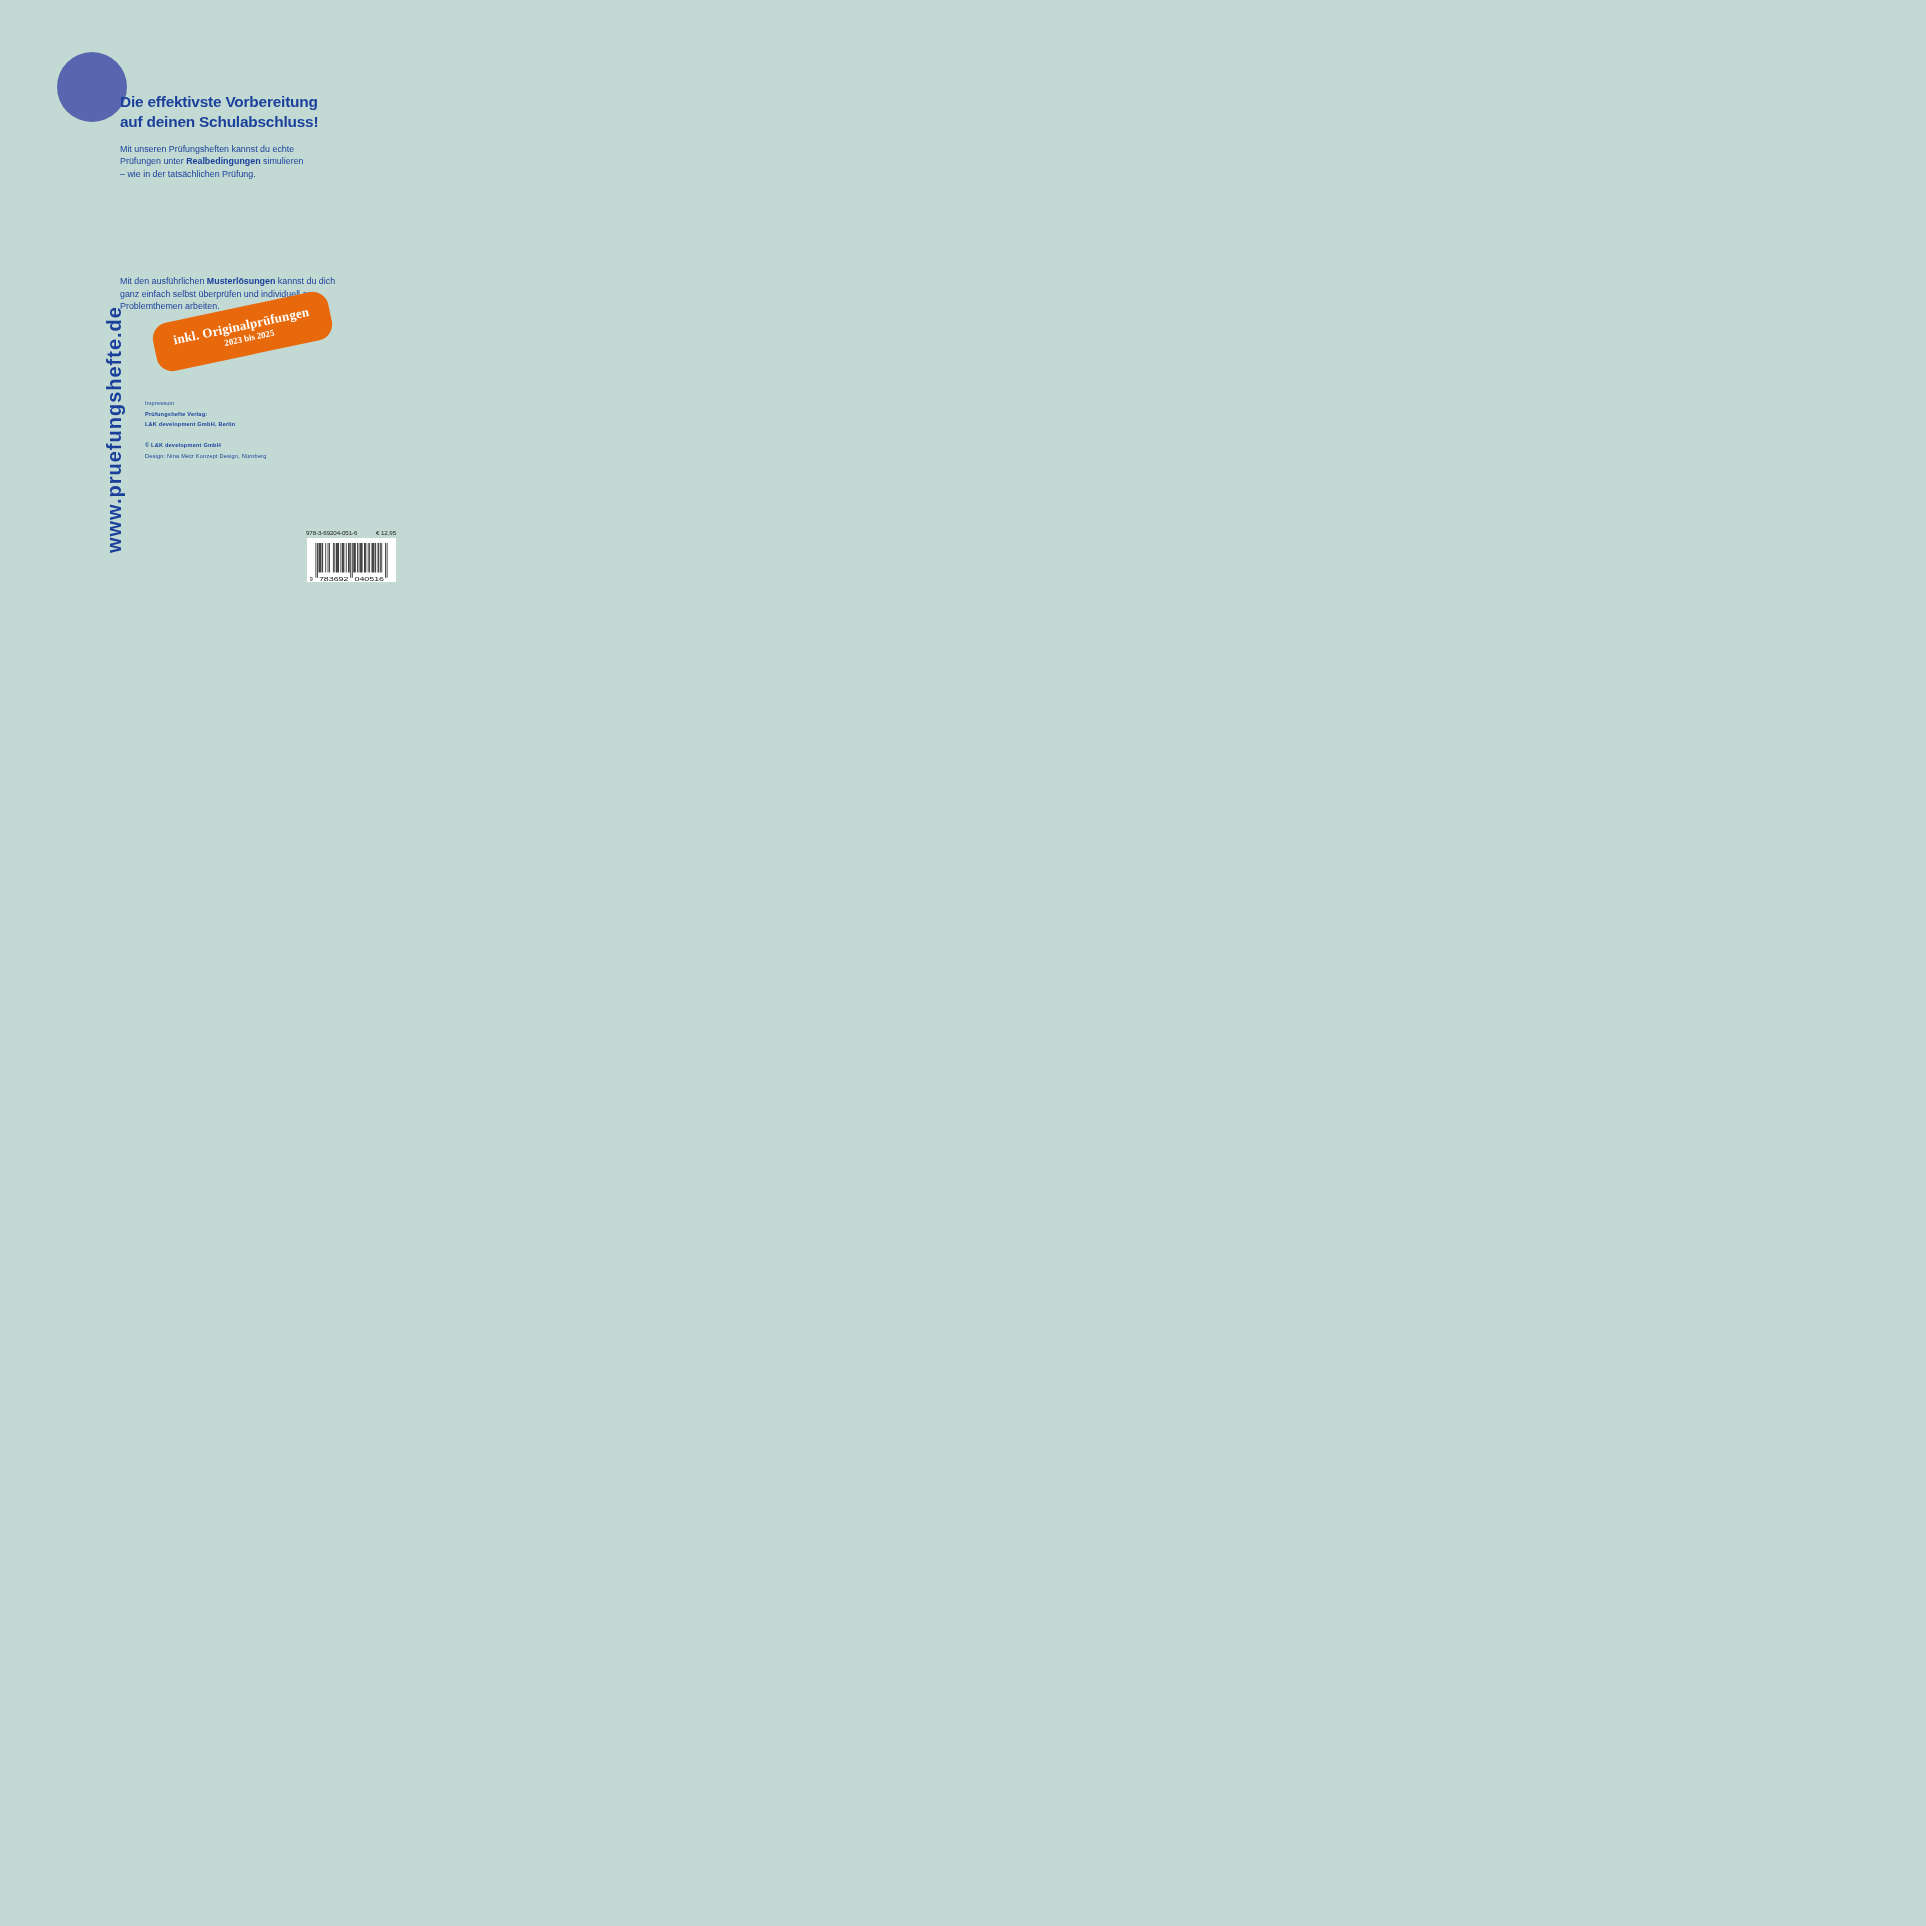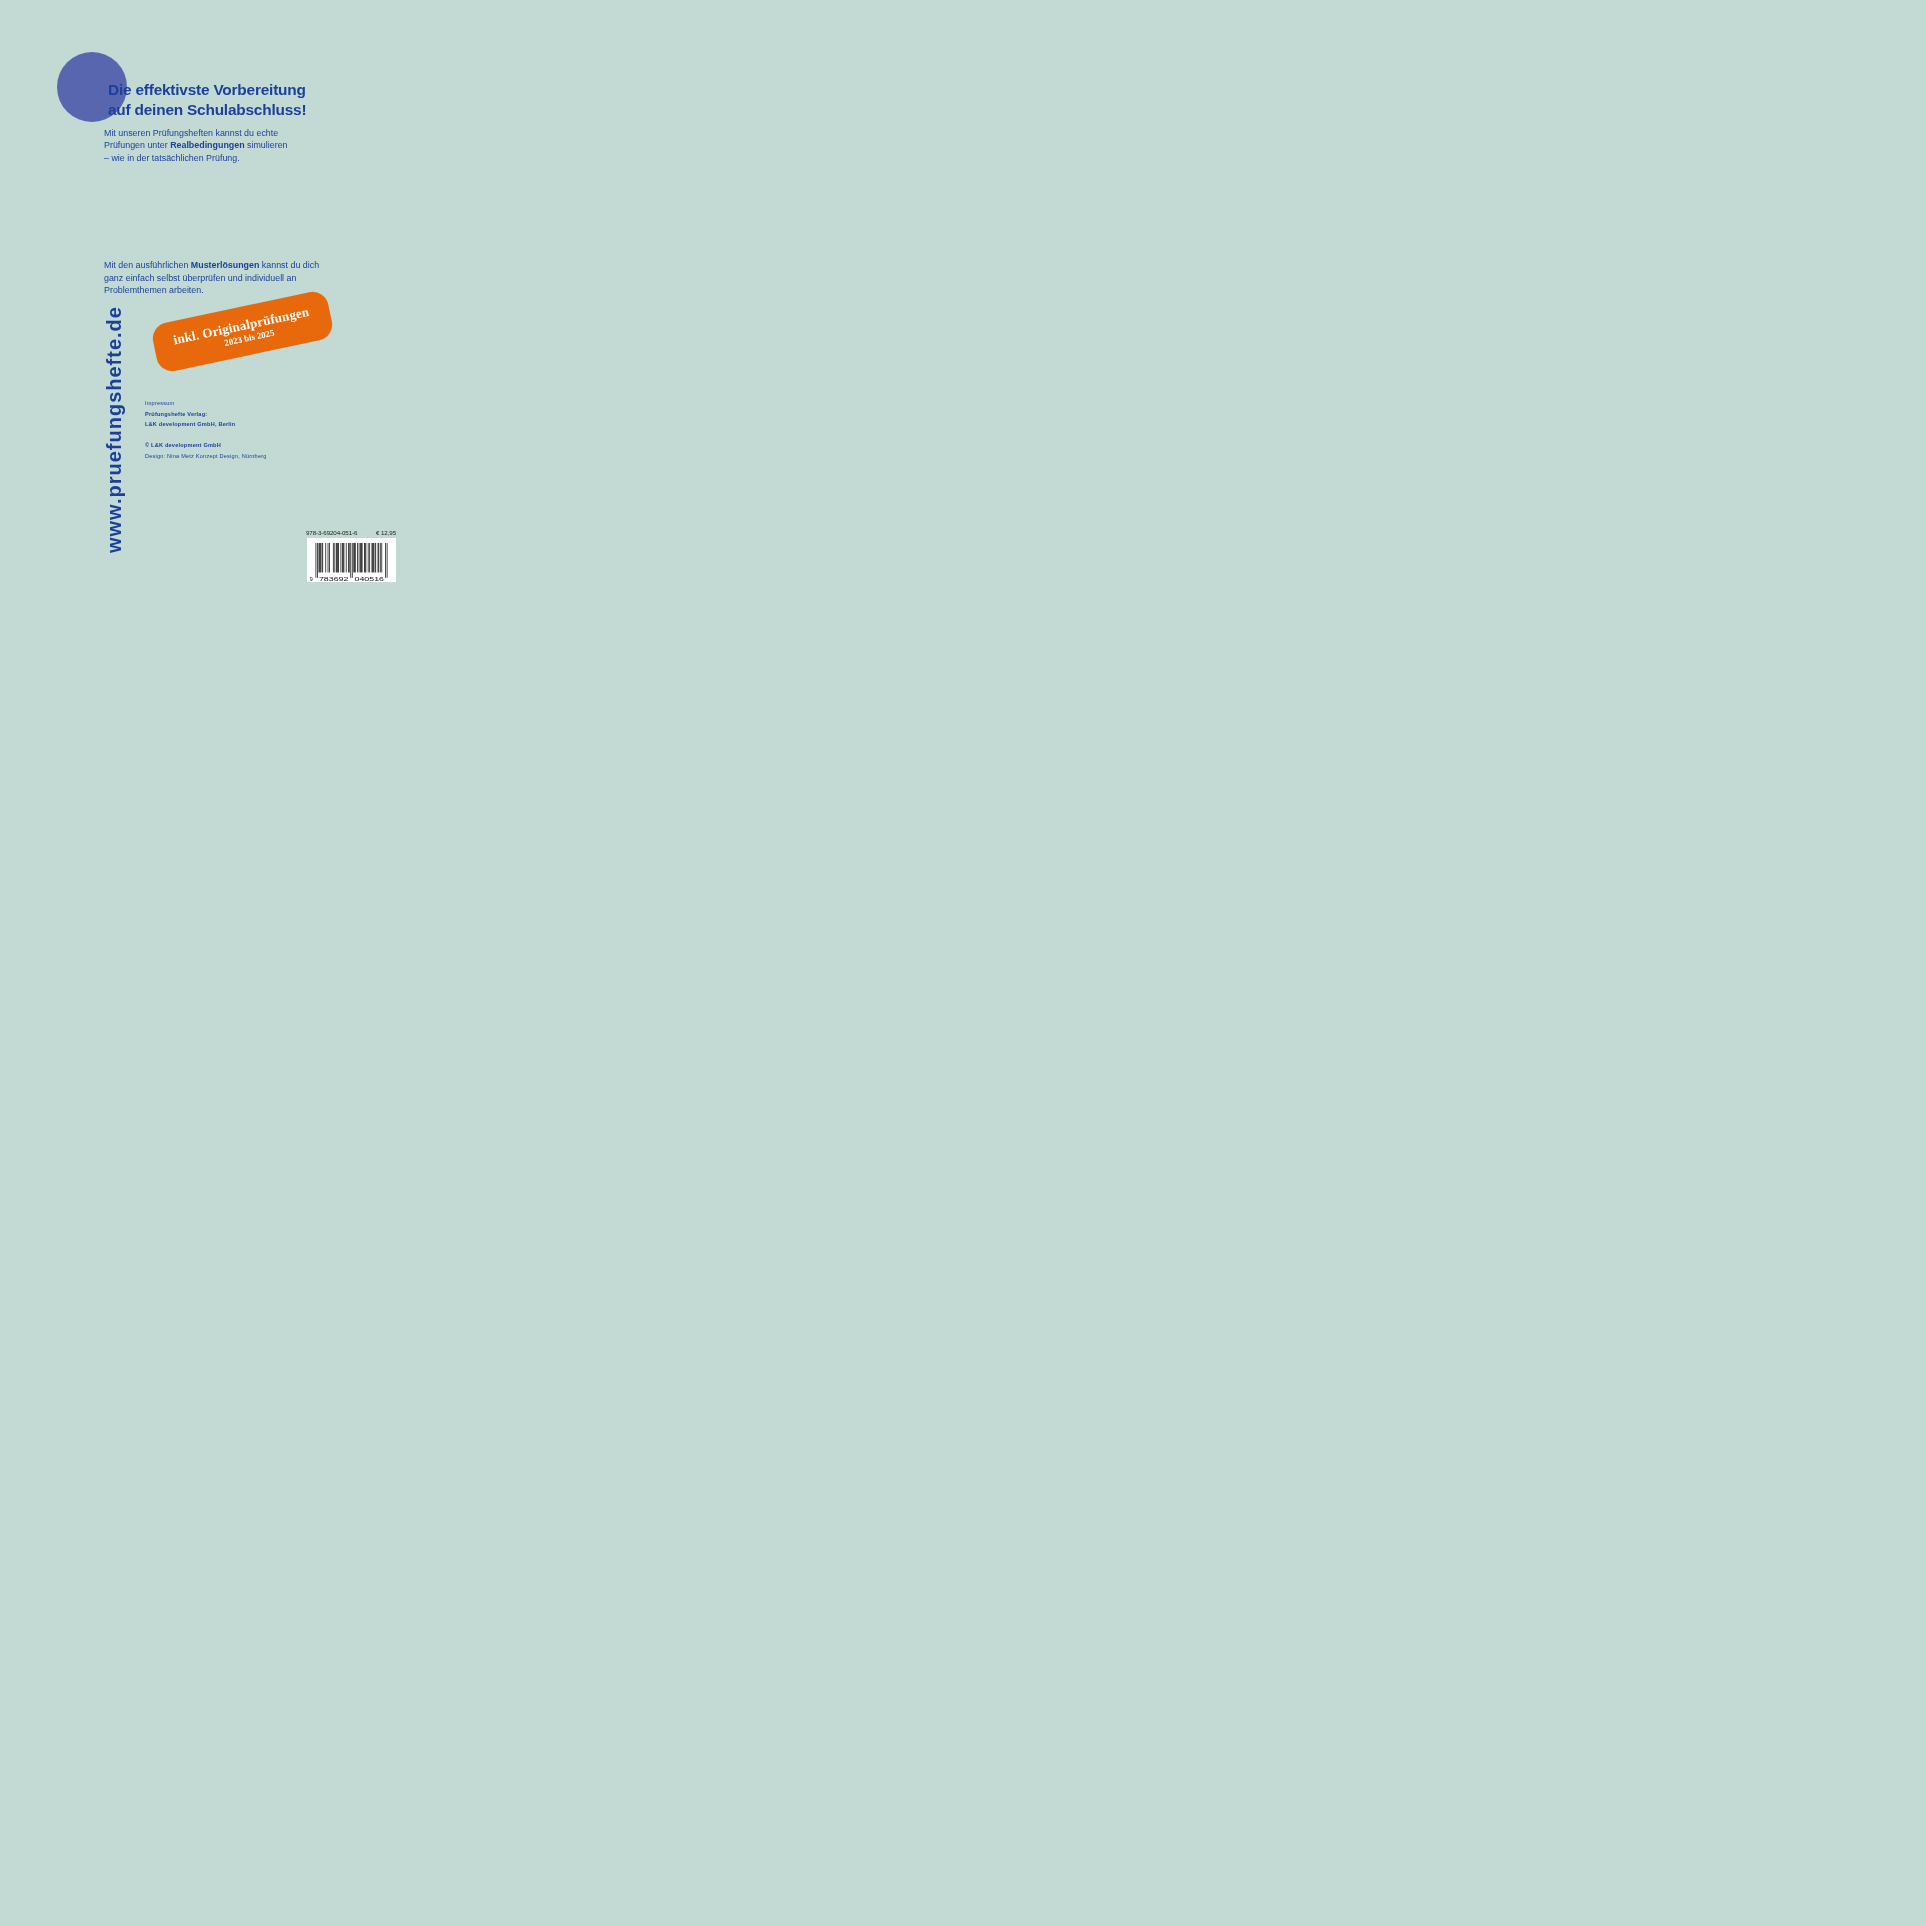--- a/index.html
+++ b/index.html
@@ -14,31 +14,31 @@
   .circle {
     position: absolute;
     left: 57px; top: 52px;
     width: 70px; height: 70px;
     border-radius: 50%;
     background: #5766ae;
   }
   .headline {
     position: absolute;
     left: 104px; top: 76px;
-    margin: 4px;
+    margin: 16px;
     font-size: 15.4px;
     line-height: 20.4px;
     font-weight: 700;
     letter-spacing: -0.2px;
     color: #1b409c;
   }
   .para {
     position: absolute;
     left: 104px;
-    margin: 0;
+    margin: 16px;
     width: 262px;
     font-size: 8.9px;
     font-weight: 400;
     color: #1b409c;
   }
   .para b { font-weight: 700; }
   .p1 { top: 127px; line-height: 12.3px; }
   .p2 { top: 177px; line-height: 12.5px; }
   .p3 { top: 259px; line-height: 12.7px; }
   .badge {

